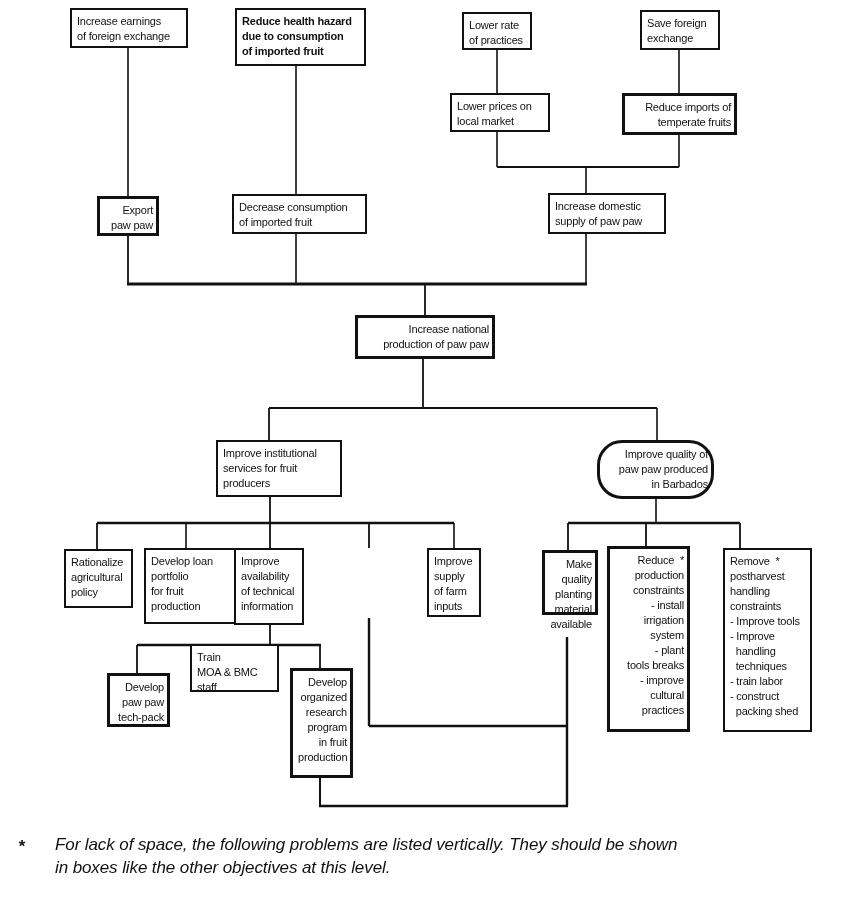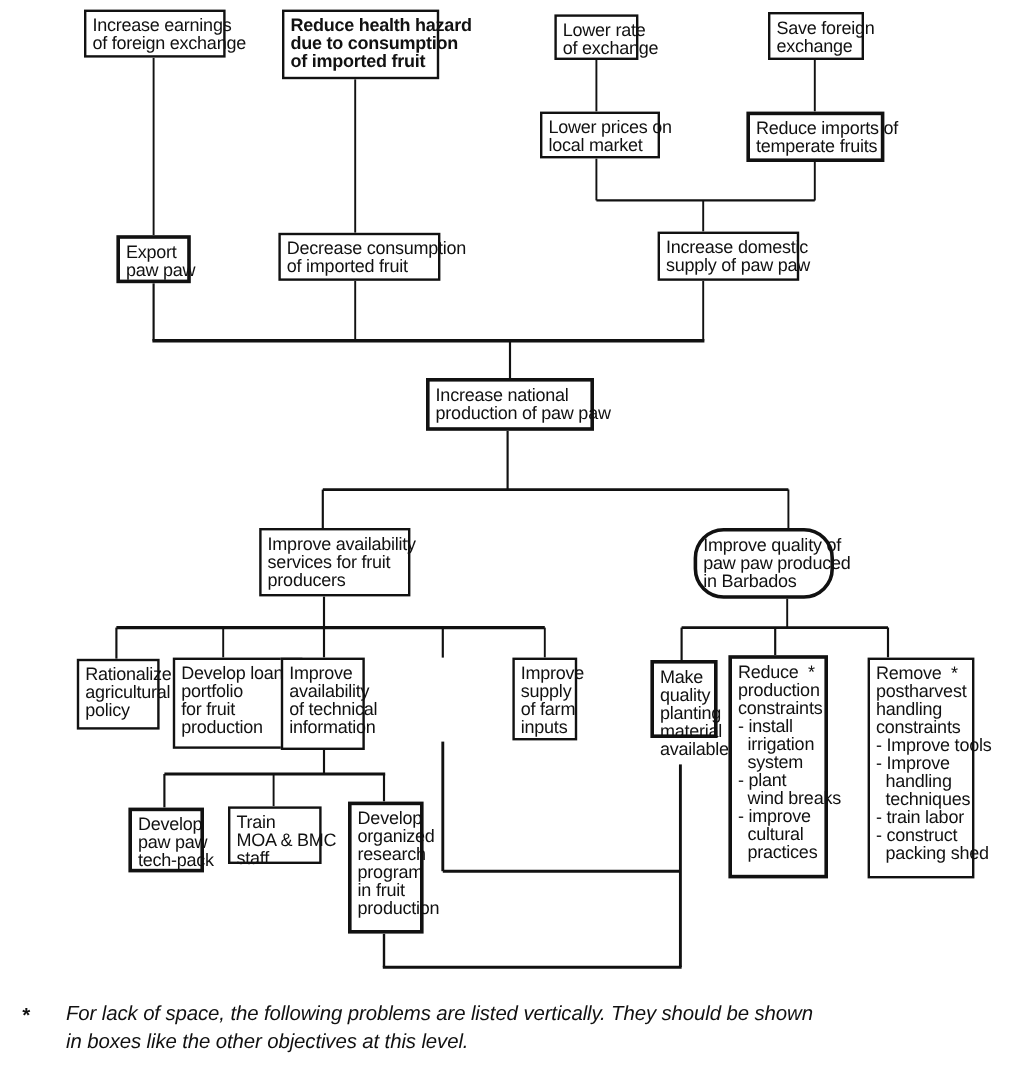--- a/index.html
+++ b/index.html
@@ -4,24 +4,24 @@
 <style>
   html,body{margin:0;padding:0;background:#fff;}
   .canvas{
     position:relative;width:842px;height:897px;background:#ffffff;
     font-family:"Liberation Sans",sans-serif;color:#111;overflow:hidden;
   }
   svg.wires{position:absolute;left:0;top:0;width:842px;height:897px;}
   .node{
     position:absolute;box-sizing:border-box;background:#ffffff;
     border:2px solid #111;padding:4px 3px 2px 5px;
-    font-size:15px;line-height:15px;letter-spacing:-0.2px;
+    font-size:11px;line-height:15px;letter-spacing:-0.2px;
     white-space:pre;color:#111;
   }
-  .node.bold{border-width:3px;}
+  .node.bold{border-width:3px;text-align:right;}
   .footnote{
     position:absolute;left:0;top:833px;width:842px;
     font-style:italic;font-size:17px;line-height:23px;color:#111;
     font-family:"Liberation Sans",sans-serif;
   }
   .footnote .marker{
     position:absolute;left:18px;top:2px;font-weight:bold;font-style:italic;
   }
   .footnote .ftext{
     position:absolute;left:55px;top:0;white-space:pre-line;letter-spacing:-0.1px;
@@ -72,39 +72,39 @@
       <line x1="320" y1="778" x2="320" y2="806" stroke="#111111" stroke-width="2"></line>
       <line x1="319" y1="806" x2="568" y2="806" stroke="#111111" stroke-width="2.6"></line>
     </svg>
 
   <div class="node" style="left: 70px; top: 8px; width: 118px; height: 40px;">Increase earnings
 of foreign exchange</div>
     <div class="node" style="left: 235px; top: 8px; width: 131px; height: 58px; font-weight: bold;">Reduce health hazard
 due to consumption
 of imported fruit</div>
     <div class="node" style="left: 462px; top: 12px; width: 70px; height: 38px;">Lower rate
-of exchange</div>
+of practices</div>
     <div class="node" style="left: 640px; top: 10px; width: 80px; height: 40px;">Save foreign
 exchange</div>
     <div class="node" style="left: 450px; top: 93px; width: 100px; height: 39px;">Lower prices on
 local market</div>
     <div class="node bold" style="left: 622px; top: 93px; width: 115px; height: 42px;">Reduce imports of
 temperate fruits</div>
     <div class="node bold" style="left: 97px; top: 196px; width: 62px; height: 40px;">Export
 paw paw</div>
     <div class="node" style="left: 232px; top: 194px; width: 135px; height: 40px;">Decrease consumption
 of imported fruit</div>
     <div class="node" style="left: 528px; top: 193px; width: 118px; height: 41px; margin-left: 20px;">Increase domestic
 supply of paw paw</div>
     <div class="node bold" style="left: 355px; top: 315px; width: 140px; height: 44px;">Increase national
 production of paw paw</div>
-    <div class="node" style="left: 216px; top: 440px; width: 126px; height: 57px;">Improve availability
+    <div class="node" style="left: 216px; top: 440px; width: 126px; height: 57px;">Improve institutional
 services for fruit
 producers</div>
-    <div class="node bold" style="left: 578px; top: 440px; width: 117px; height: 59px; border-radius: 25px;">Improve quality of
+    <div class="node bold" style="left: 597px; top: 440px; width: 117px; height: 59px; border-radius: 25px;">Improve quality of
 paw paw produced
 in Barbados</div>
     <div class="node" style="left: 64px; top: 549px; width: 69px; height: 59px;">Rationalize
 agricultural
 policy</div>
     <div class="node" style="left: 144px; top: 548px; width: 108px; height: 76px;">Develop loan
 portfolio
 for fruit
 production</div>
     <div class="node" style="left: 234px; top: 548px; width: 70px; height: 77px;">Improve
@@ -120,39 +120,39 @@
 planting
 material
 available</div>
     <div class="node bold" style="left: 607px; top: 546px; width: 83px; height: 186px;">Reduce  *
 production
 constraints
 - install
   irrigation
   system
 - plant
-  wind breaks
+  tools breaks
 - improve
   cultural
   practices</div>
     <div class="node" style="left: 698px; top: 548px; width: 89px; height: 184px; margin-left: 25px;">Remove  *
 postharvest
 handling
 constraints
 - Improve tools
 - Improve
   handling
   techniques
 - train labor
 - construct
   packing shed</div>
     <div class="node bold" style="left: 107px; top: 673px; width: 63px; height: 54px;">Develop
 paw paw
 tech-pack</div>
-    <div class="node" style="left: 190px; top: 672px; width: 78px; height: 48px;">Train
+    <div class="node" style="left: 190px; top: 644px; width: 89px; height: 48px;">Train
 MOA &amp; BMC
 staff</div>
     <div class="node bold" style="left: 290px; top: 668px; width: 63px; height: 110px;">Develop
 organized
 research
 program
 in fruit
 production</div>
     <div class="footnote">
     <span class="marker">*</span>

